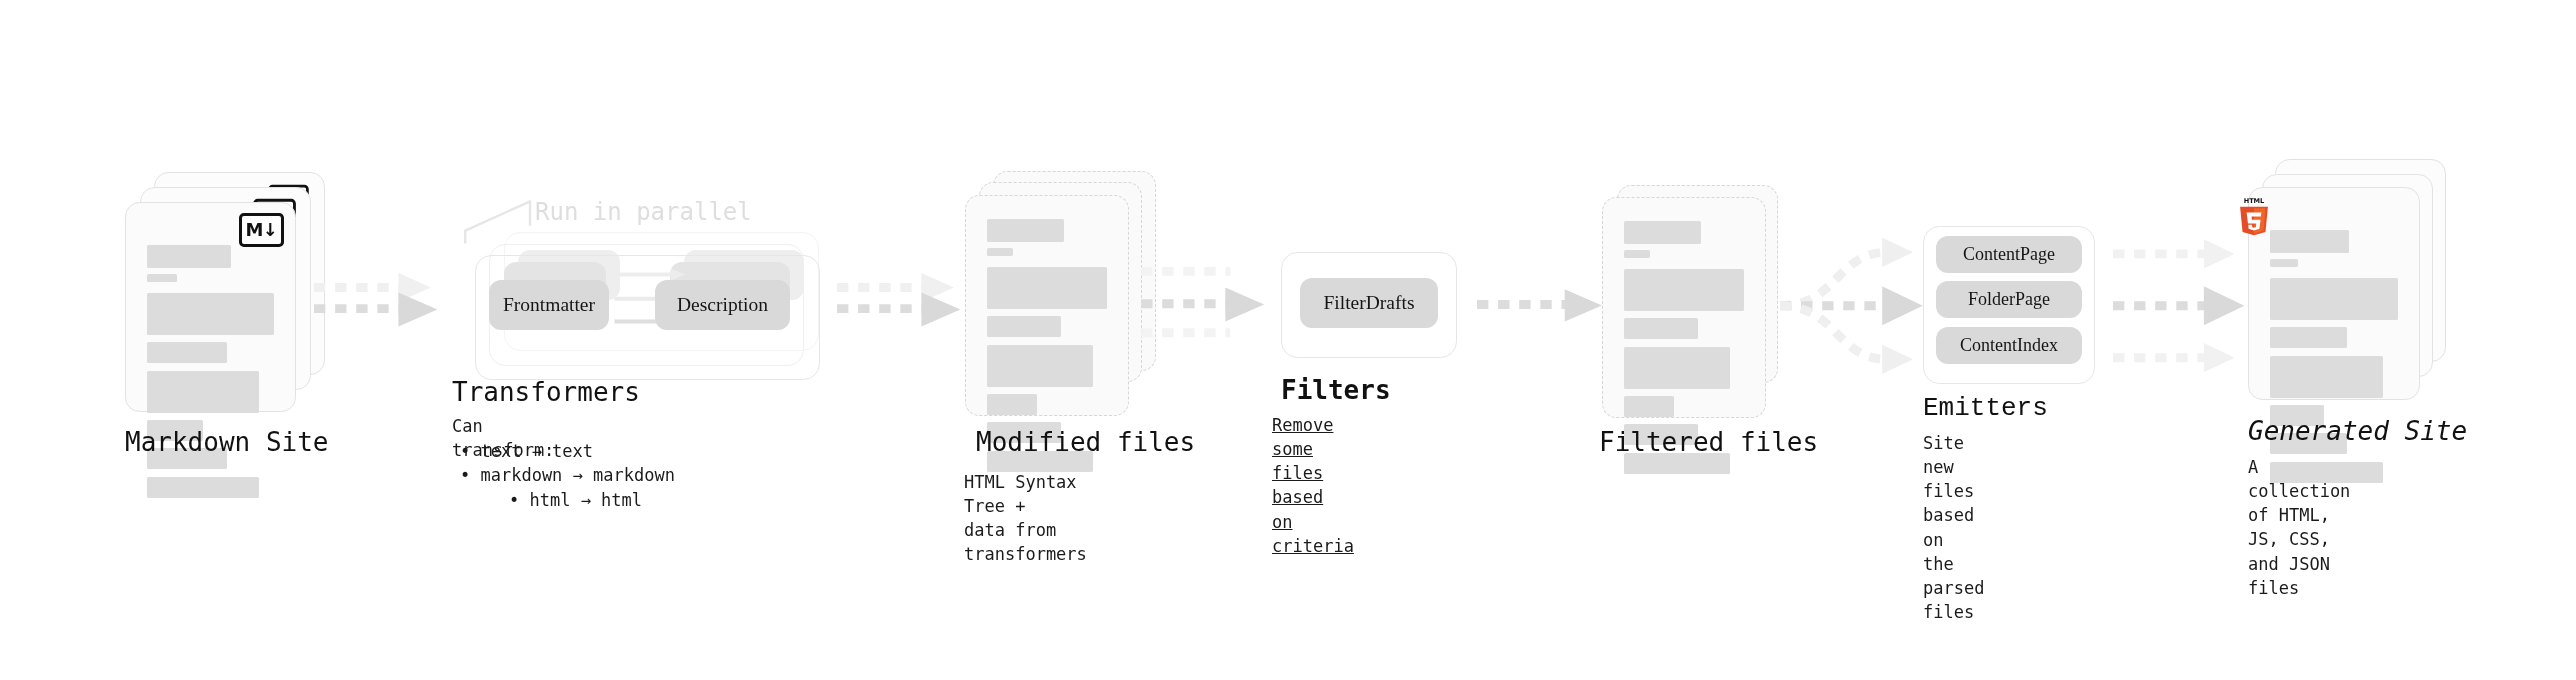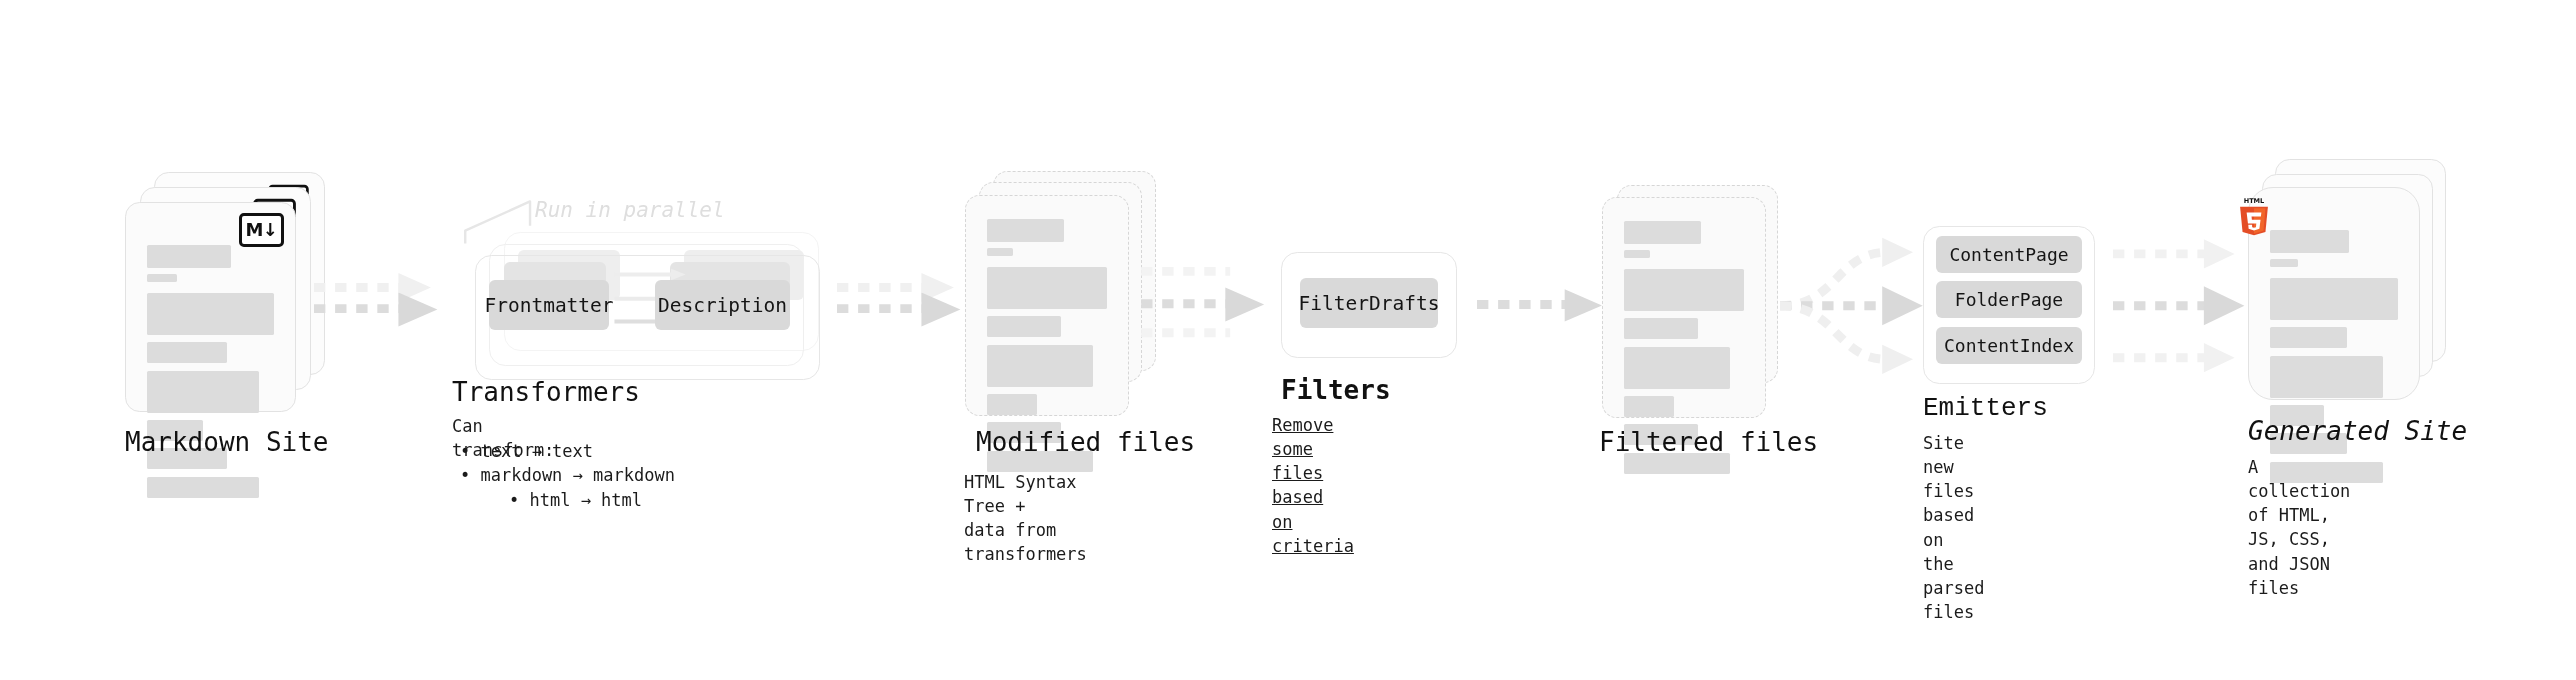--- a/index.html
+++ b/index.html
@@ -95,27 +95,28 @@
     border: 1.6px solid #e6e6e6;
     border-radius: 16.3px;
     background: rgba(255,255,255,0.0);
   }
   .frame.l2 { border-color: #efefef; }
   .frame.l3 { border-color: #f4f4f4; }
   .pill {
     position: absolute;
     box-sizing: border-box;
     background: #d9d9d9;
-    border-radius: 6px;
+    border-radius: 12px;
     display: flex;
     align-items: center;
     justify-content: center;
     font-size: 19.5px;
     color: #151515;
     white-space: nowrap;
+    font-family: Liberation Serif, serif;
   }
   .pill.l2 { background: #e4e4e4; color: transparent; }
   .pill.l3 { background: #eeeeee; color: transparent; }
 
   
   .label-title {
     position: absolute;
     font-size: 26px;
     color: #111111;
     white-space: nowrap;
@@ -130,24 +131,23 @@
   }
   .label-list {
     position: absolute;
     font-size: 17px;
     line-height: 1.42;
     color: #1b1b1b;
     white-space: pre;
   }
   .label-faint {
     position: absolute;
-    font-size: 21px;
+    font-size: 24px;
     color: #dedede;
     white-space: nowrap;
-    font-style: italic;
   }
   svg.deco { position: absolute; overflow: visible; }
 </style>
 </head>
 <body>
 
 <div id="stage">
 
   <div class="node">
 
@@ -333,21 +333,21 @@
   <div class="node">
 
     <div class="card ghost" style="left:2275px; top:159px; width:171px; height:203px;">
       <div class="badge css-badge" style="right:23px; top:6.5px; transform:scale(0.42);">CSS</div>
     </div>
 
     <div class="card ghost" style="left:2262px; top:174px; width:171px; height:203px;">
       <div class="badge js-badge" style="right:21px; top:9.8px; transform:scale(0.62);">JS</div>
     </div>
 
-    <div class="card" style="left:2248px; top:187px; width:172px; height:213px;border-radius:25px;">
+    <div class="card" style="left:2248px; top:187px; width:172px; height:213px;">
       <div class="badge html5-badge" style="right:13px; top:8.1px;">
         <svg width="36" height="41" viewBox="0 0 44 50">
           <text x="22" y="9" font-family="DejaVu Sans, sans-serif" font-size="8" font-weight="bold" fill="#111" text-anchor="middle">HTML</text>
           <path d="M5,13 L39,13 L36,44 L22,48 L8,44 Z" fill="#e44d26"></path>
           <path d="M22,15 L36,15 L33.6,42.5 L22,46 Z" fill="#f16529"></path>
           <path d="M13,20 L31,20 L30.4,25 L19,25 L19.4,29 L30,29 L28.6,40 L22,42 L15.4,40 L15,35 L19.6,35 L19.8,38 L22,38.6 L24.4,38 L24.8,33.6 L14.6,33.6 Z" fill="#ffffff"></path>
         </svg>
       </div>
       <div class="card-body">
         <div class="bar h-title" style="width:62%;"></div>

